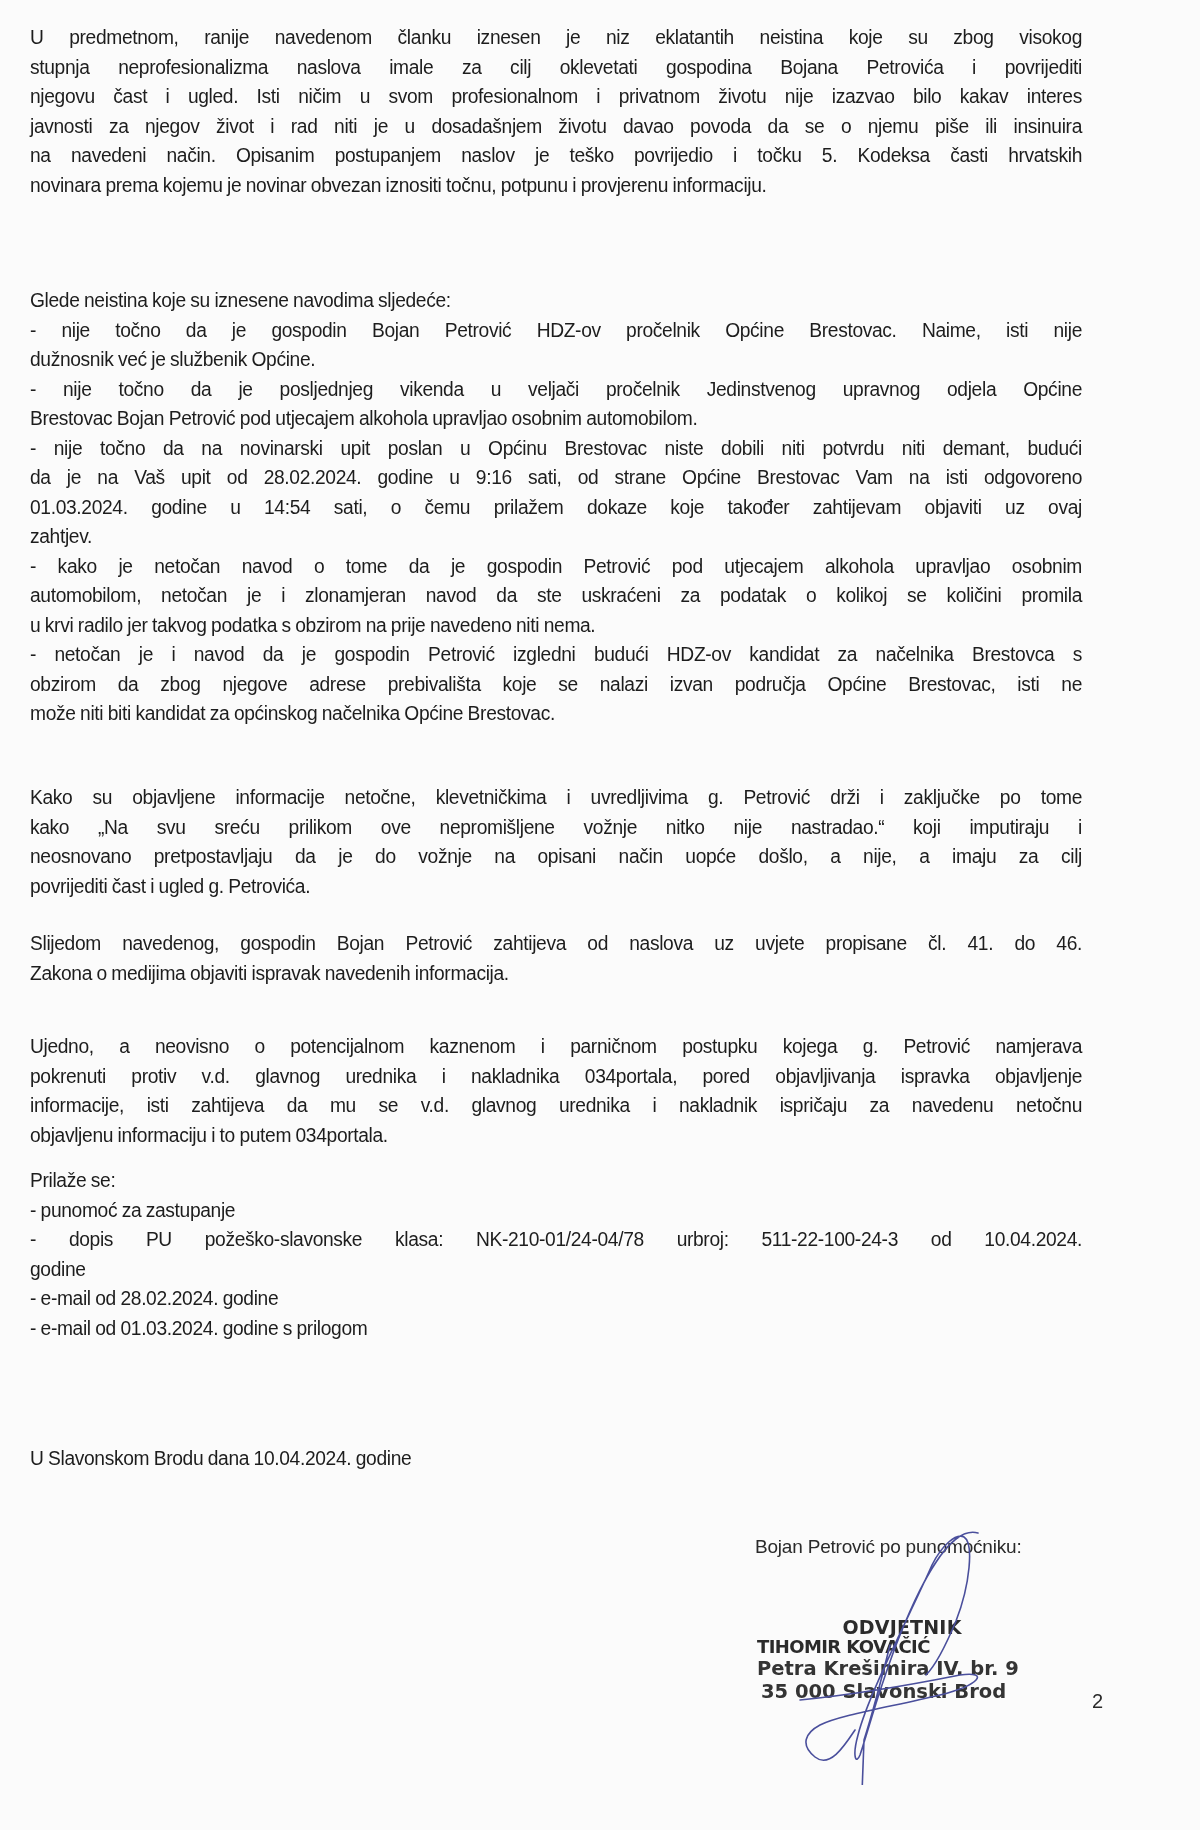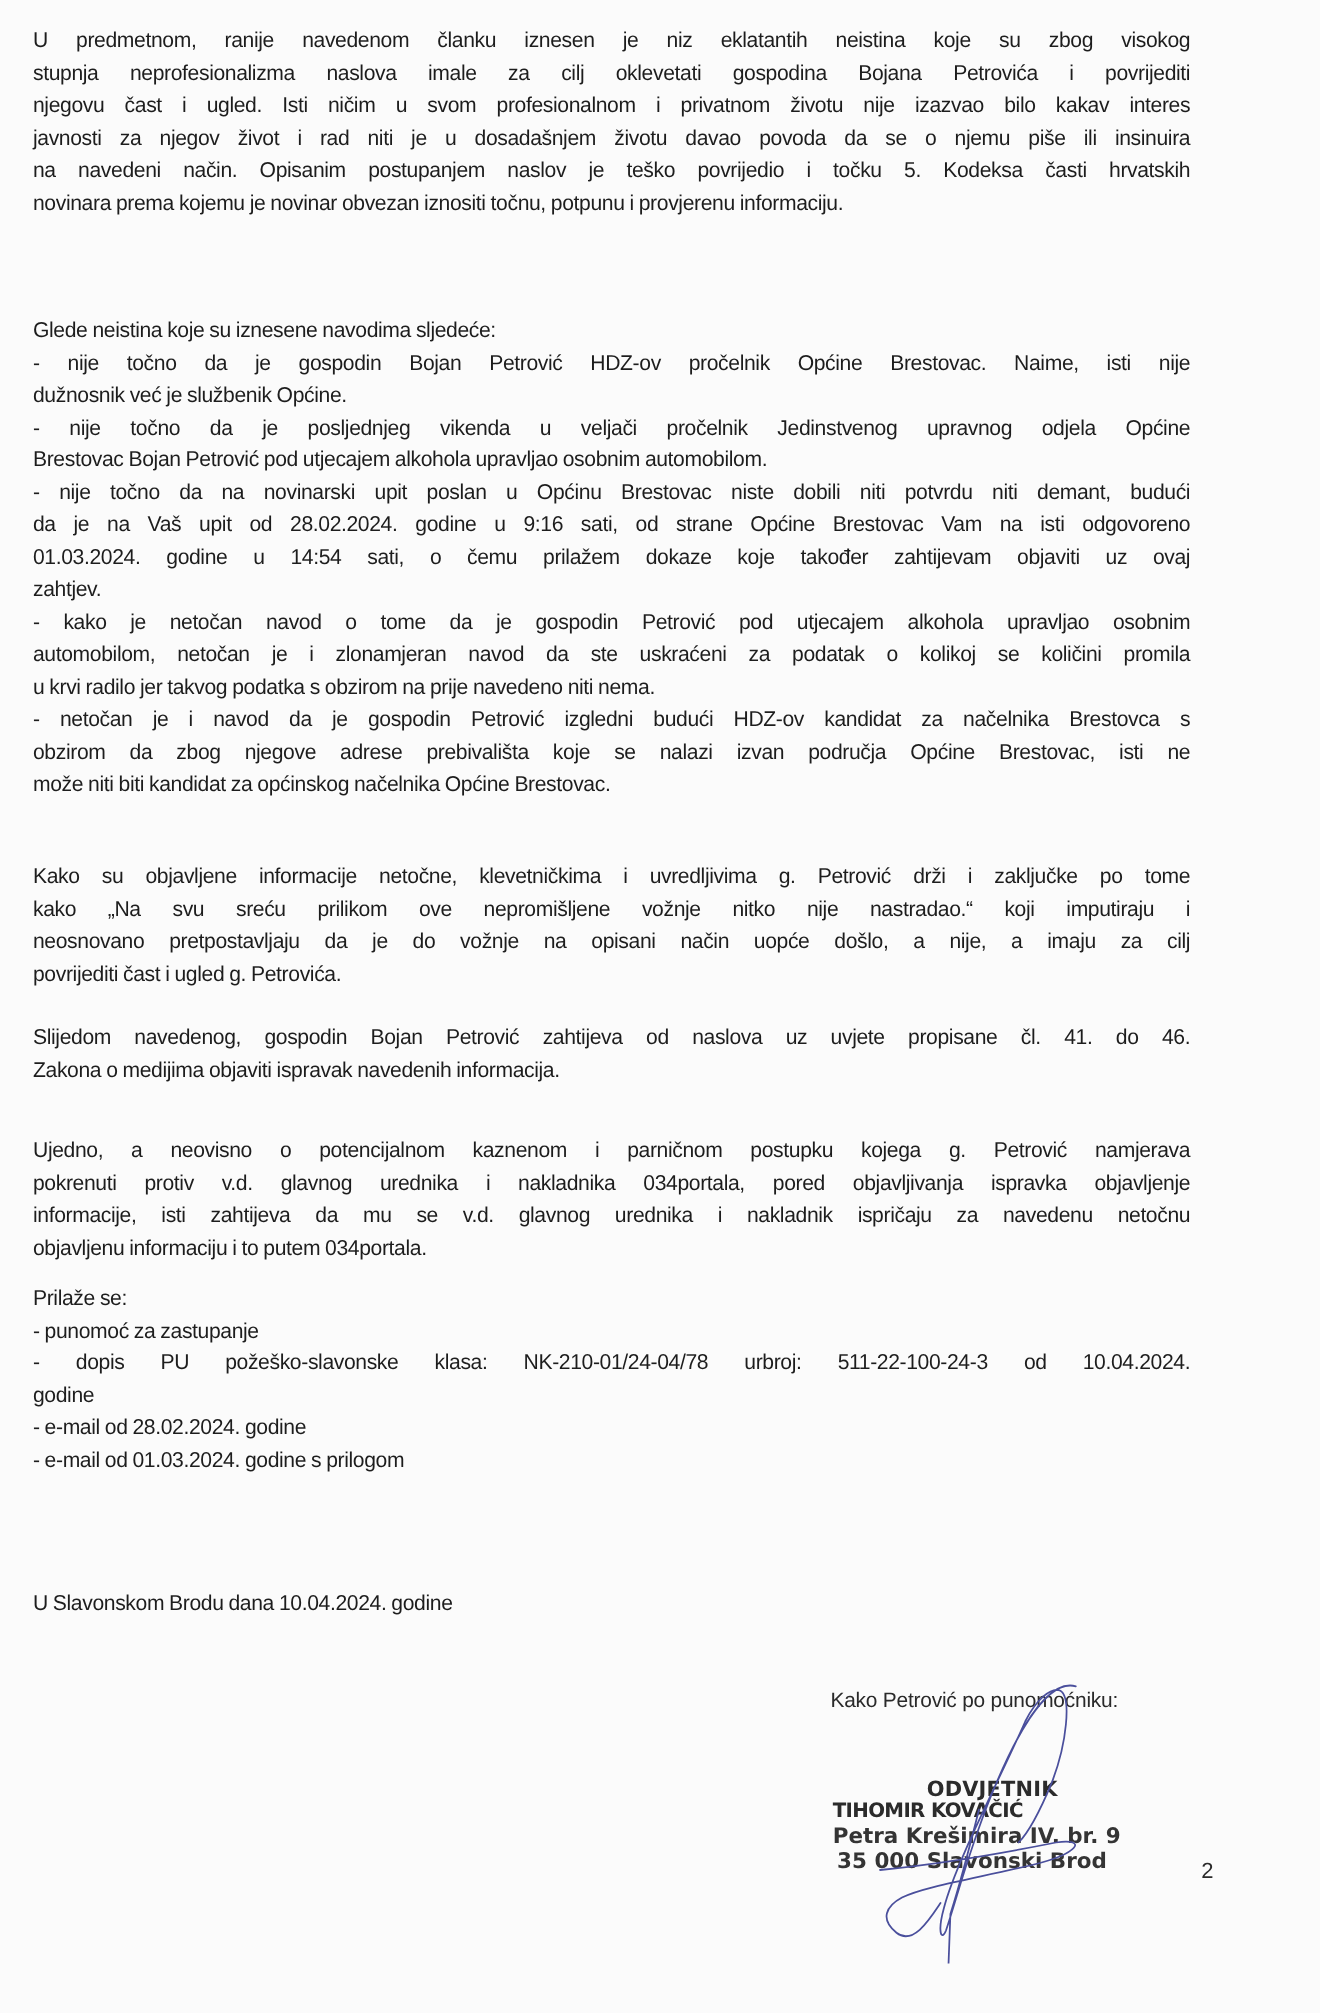--- a/index.html
+++ b/index.html
@@ -153,21 +153,21 @@
     <span class="line just">- dopis PU požeško-slavonske klasa: NK-210-01/24-04/78 urbroj: 511-22-100-24-3 od 10.04.2024.</span>
     <span class="line">godine</span>
     <span class="line">- e-mail od 28.02.2024. godine</span>
     <span class="line">- e-mail od 01.03.2024. godine s prilogom</span>
   </div>
 
   <div class="text-block" id="place">
     <span class="line">U Slavonskom Brodu dana 10.04.2024. godine</span>
   </div>
 
-  <div class="sign-label">Kako Petrović po punomoćniku:</div>
+  <div class="sign-label">Bojan Petrović po punomoćniku:</div>
 
   <div class="stamp">
     <span class="title">ODVJETNIK</span>
     <span class="name">TIHOMIR KOVAČIĆ</span>
     <span class="addr1">Petra Krešimira IV. br. 9</span>
     <span class="addr2">35 000 Slavonski Brod</span>
   </div>
 
   <svg class="signature" viewBox="0 0 260 260">
     <path id="sig-path" fill="none" stroke-width="1.6" stroke-linecap="round" stroke-linejoin="round" d="M 218 8 C 190 0, 160 60, 140 110 C 120 160, 110 200, 100 230 C 96 240, 92 232, 98 210

